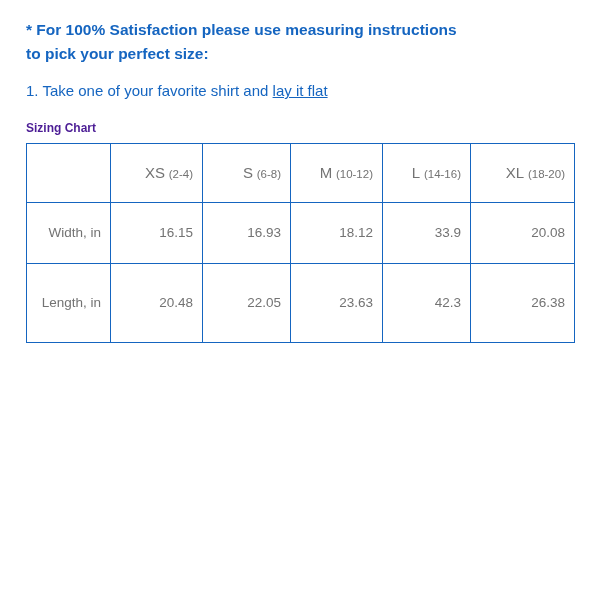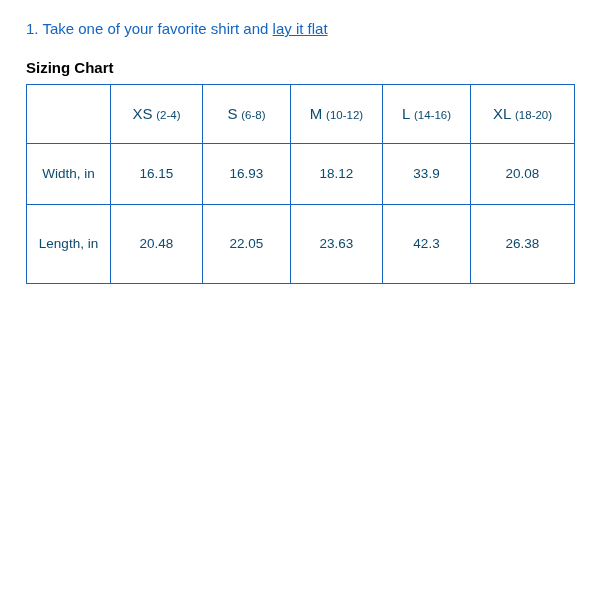--- a/index.html
+++ b/index.html
@@ -53,36 +53,36 @@
   }
   .lmark {
     color: #3aa5e0;
     font-weight: bold;
     font-size: 23px;
     font-family: "Liberation Serif", serif;
     vertical-align: -3px;
     padding: 0 3px;
   }
   .chart-title {
-    font-size: 15px;
+    font-size: 12px;
     font-weight: bold;
-    color: #000000;
+    color: #4c1d95;
     margin: 18px 0 8px 0;
   }
   table.sizing {
     border-collapse: collapse;
     width: 548px;
     table-layout: fixed;
   }
   table.sizing td, table.sizing th {
     border: 1px solid #1565c0;
-    color: #0c4a6e;
+    color: #737373;
     font-size: 13.5px;
     padding: 8px 9px;
-    text-align: center;
+    text-align: right;
     vertical-align: middle;
     font-weight: normal;
   }
   table.sizing th {
     height: 42px;
   }
   table.sizing td.rowhead {
     height: 44px;
     margin-left: 23px;
   }
@@ -99,20 +99,24 @@
     font-size: 11.5px;
   }
   .r-sleeve td { height: 76px; }
   .r-length td { height: 62px; }
 </style>
 </head>
 <body>
 
 <div class="page">
 
+  <p class="intro">
+    <span>* For 100% Satisfaction please use measuring instructions</span><br>
+    <span>to pick your perfect size:</span>
+  </p>
 
   <p class="step">
     <span class="num">1.</span>
     <span>Take one of your favorite shirt and </span><span class="underline">lay it flat</span>
   </p>
 
 
 
   <div class="chart-title">Sizing Chart</div>
 

